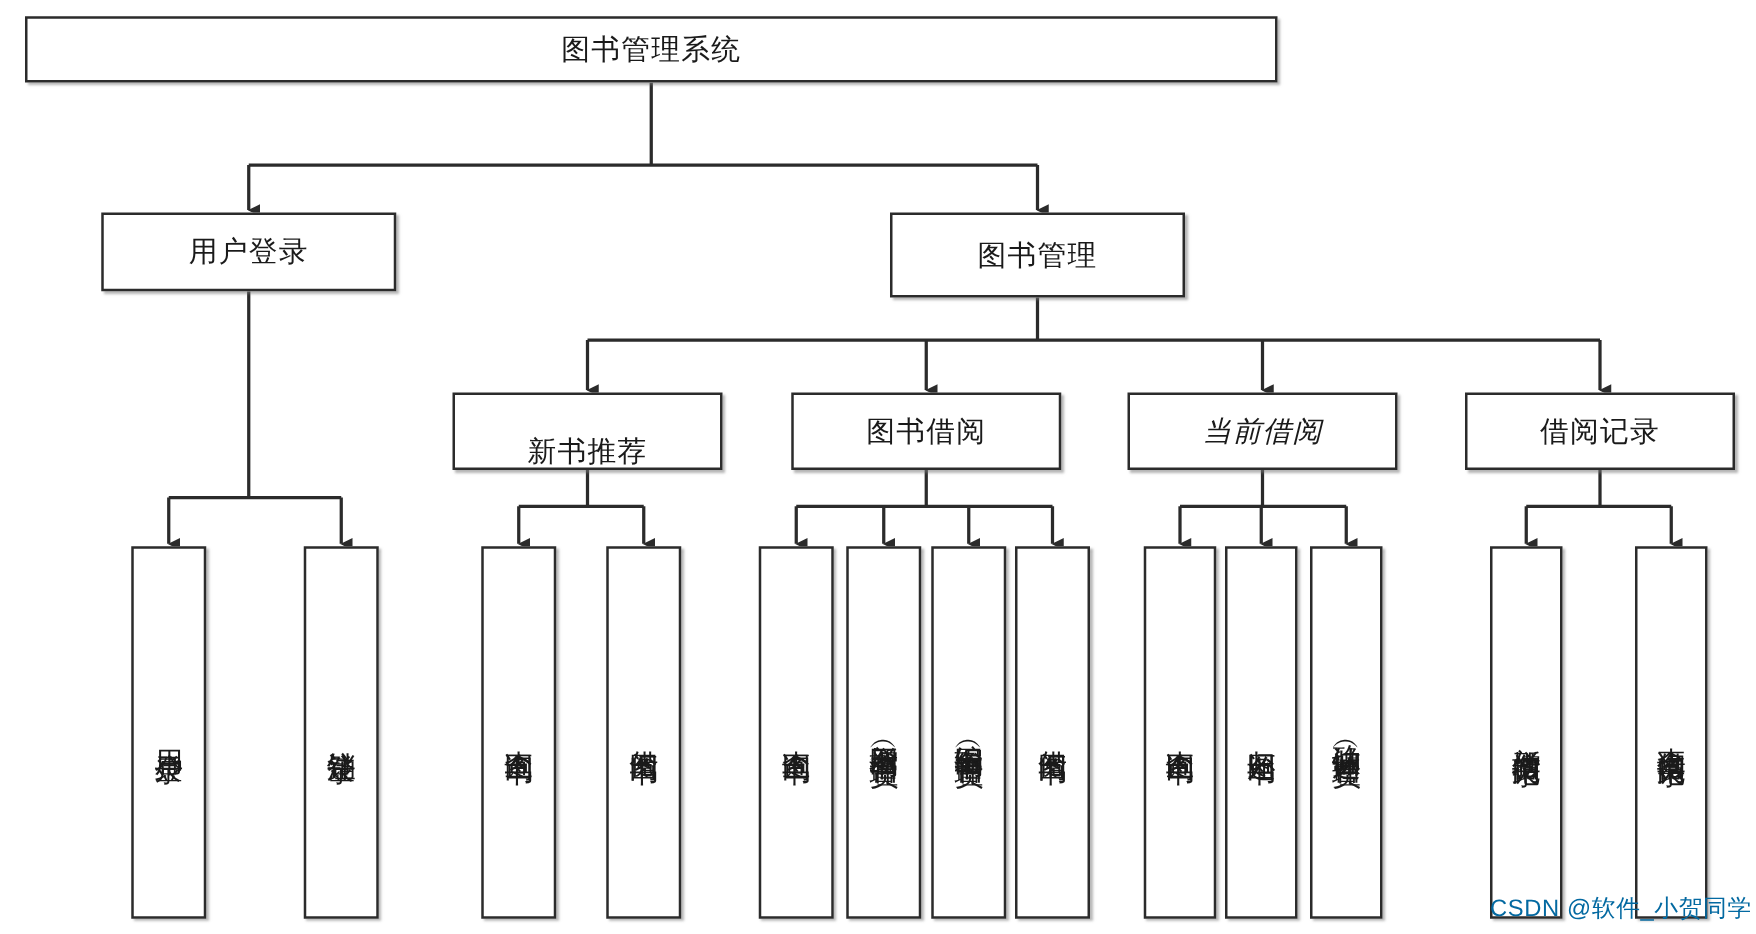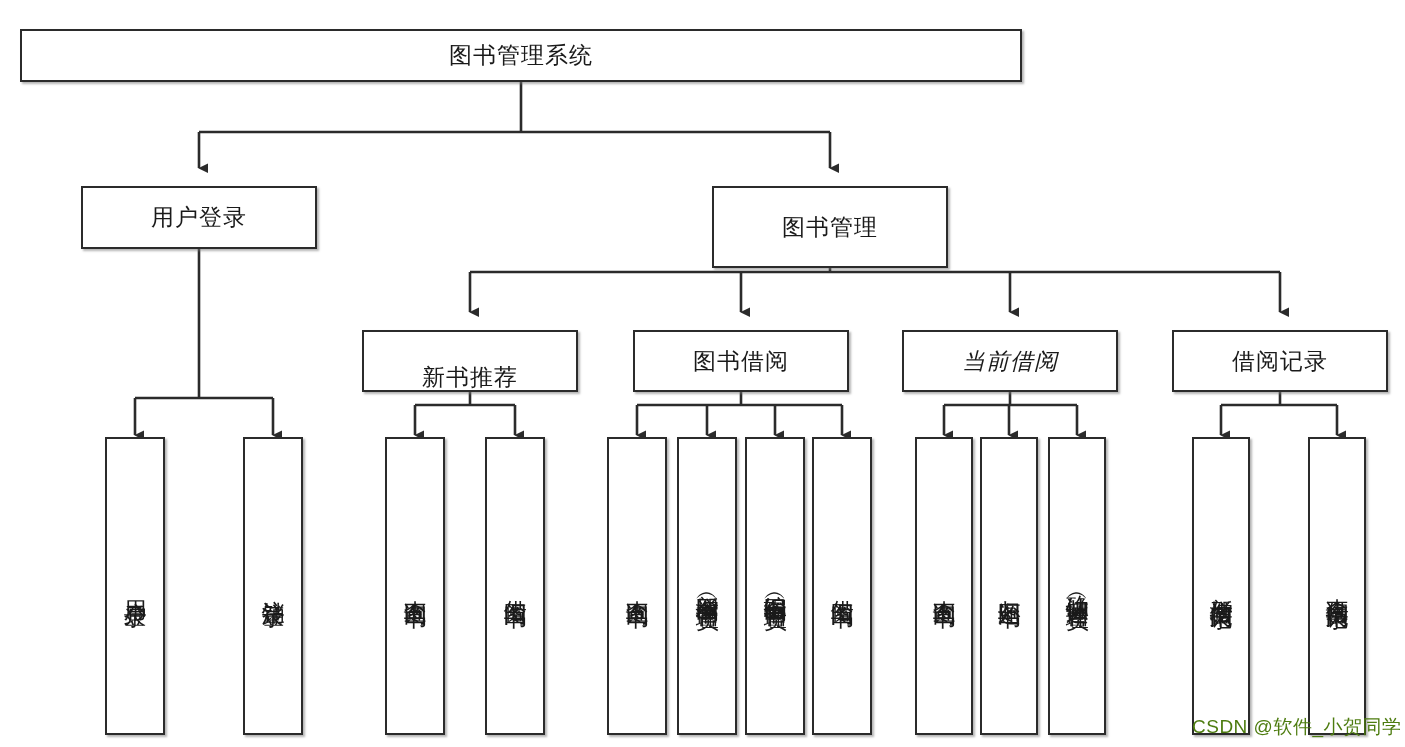--- a/index.html
+++ b/index.html
@@ -33,41 +33,40 @@
     display: flex;
     align-items: center;
     justify-content: center;
     color: #1a1a1a;
   }
   .node.horizontal {
     font-size: 23px;
     letter-spacing: 1px;
     line-height: 1.15;
     white-space: nowrap;
-    margin-top: 16px;
   }
   .node.vertical {
     writing-mode: vertical-rl;
     text-orientation: upright;
     font-size: 23px;
     line-height: 1.1;
     letter-spacing: 2px;
     padding: 4px 0;
     text-align: center;
   }
   .node.vertical .vtext {
     writing-mode: vertical-rl;
     text-orientation: upright;
     display: block;
     max-height: 100%;
   }
   .watermark {
     position: absolute;
     font-size: 19px;
-    color: #4d7c0f;
+    color: #0369a1;
     white-space: nowrap;
     letter-spacing: 0.5px;
   }
 </style>
 </head>
 <body>
 
 <div id="canvas">
   <svg id="edges" viewBox="0 0 1405 747" xmlns="http://www.w3.org/2000/svg">
     <defs>
@@ -112,21 +111,21 @@
       </g>
   </svg>
 
   <div id="node-layer">
       <div class="node horizontal" style="left: 20px; top: 13px; width: 1002px; height: 53px;">
         <span class="">图书管理系统</span>
       </div>
       <div class="node horizontal" style="left: 81px; top: 170px; width: 236px; height: 63px;">
         <span class="">用户登录</span>
       </div>
-      <div class="node horizontal" style="left: 712px; top: 170px; width: 236px; height: 82px;">
+      <div class="node horizontal" style="left: 712px; top: 170px; width: 236px; height: 68px;">
         <span class="">图书管理</span>
       </div>
       <div class="node horizontal" style="left: 362px; top: 314px; width: 216px; height: 62px; align-items: flex-end;">
         <span class="">新书推荐</span>
       </div>
       <div class="node horizontal" style="left: 633px; top: 314px; width: 216px; height: 62px; text-align: center;">
         <span class="">图书借阅</span>
       </div>
       <div class="node horizontal" style="left: 902px; top: 314px; width: 216px; height: 62px; font-style: italic;">
         <span class="">当前借阅</span>

